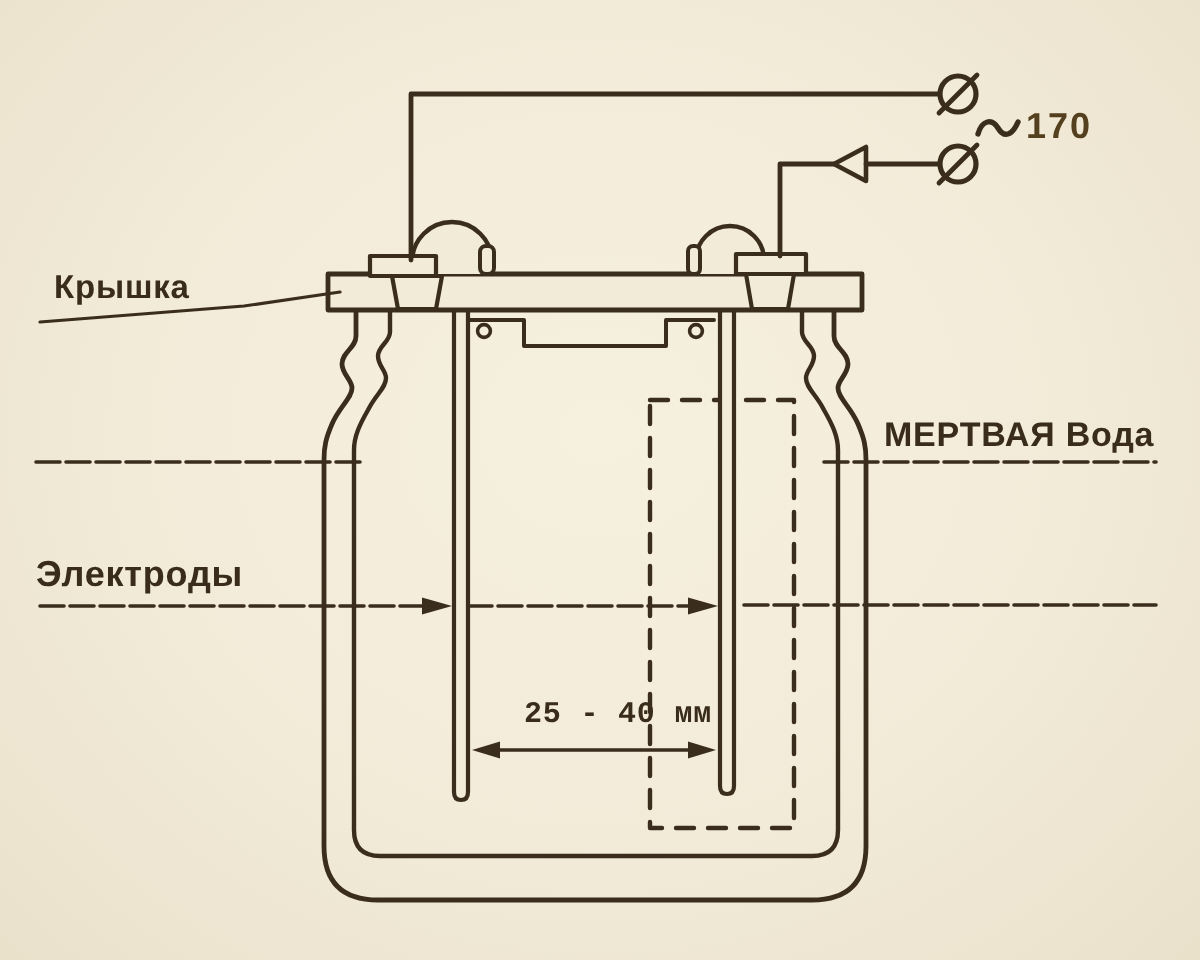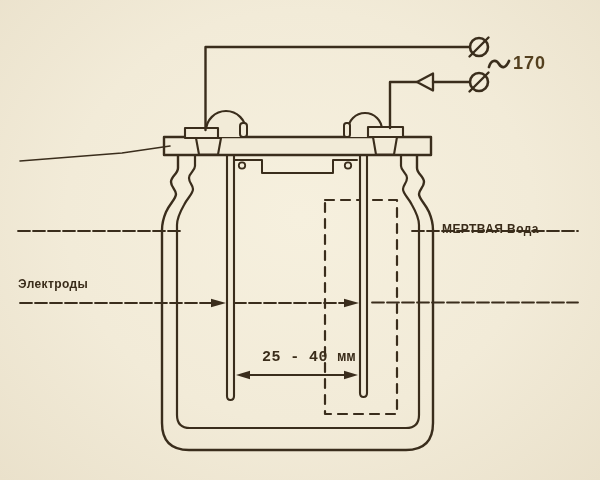--- a/index.html
+++ b/index.html
@@ -19,22 +19,22 @@
   .stage svg{position:absolute;left:0;top:0;}
   .lbl{
     position:absolute;
     font-weight:bold;
     color:var(--text);
     white-space:nowrap;
     letter-spacing:0.4px;
   }
   .lbl-lid       {left:27px; top:135px; font-size:16.5px;}
   .lbl-living    {left:18px; top:207px; font-size:17px;}
-  .lbl-electrodes{left:18px; top:277px; font-size:12px;}
-  .lbl-dead      {left:442px;top:222px; font-size:12px;}
+  .lbl-electrodes{left:18px; top:277px; font-size:18px;}
+  .lbl-dead      {left:442px;top:208px; font-size:17px;}
   .lbl-bag       {left:467px;top:280px; font-size:16px; line-height:20.5px;}
   .lbl-dim       {left:262px;top:349px; font-size:15px;font-family:Liberation Mono, monospace;}
   .lbl-voltage   {left:513px;top:53px;  font-size:18px; letter-spacing:1px; color:var(--voltage-text);}
 </style>
 </head>
 <body>
 
 <div class="stage">
 
   <svg width="600" height="480" viewBox="0 0 600 480" fill="none" stroke-linecap="round" stroke-linejoin="round">
@@ -105,18 +105,19 @@
       <polygon points="226,303 211,298.7 211,307.3" fill="var(--ink)" stroke="none"></polygon>
       <line x1="234" y1="303" x2="345" y2="303" stroke-width="1.8" stroke-dasharray="12 3"></line>
       <polygon points="359,303 344,298.7 344,307.3" fill="var(--ink)" stroke="none"></polygon>
       <line x1="372" y1="302.5" x2="578" y2="302.5" stroke-width="1.8" stroke-dasharray="12 3"></line>
       <line x1="247" y1="375" x2="347" y2="375" stroke-width="1.8"></line>
       <polygon points="236,375 250,370.8 250,379.2" fill="var(--ink)" stroke="none"></polygon>
       <polygon points="358,375 344,370.8 344,379.2" fill="var(--ink)" stroke="none"></polygon>
     </g>
   </svg>
 
+  <div class="lbl lbl-lid">Крышка</div>
   <div class="lbl lbl-electrodes">Электроды</div>
   <div class="lbl lbl-dead">МЕРТВАЯ Вода</div>
   <div class="lbl lbl-dim">25 - 40 мм</div>
   <div class="lbl lbl-voltage">170</div>
 
 </div>
 
 </body></html>

